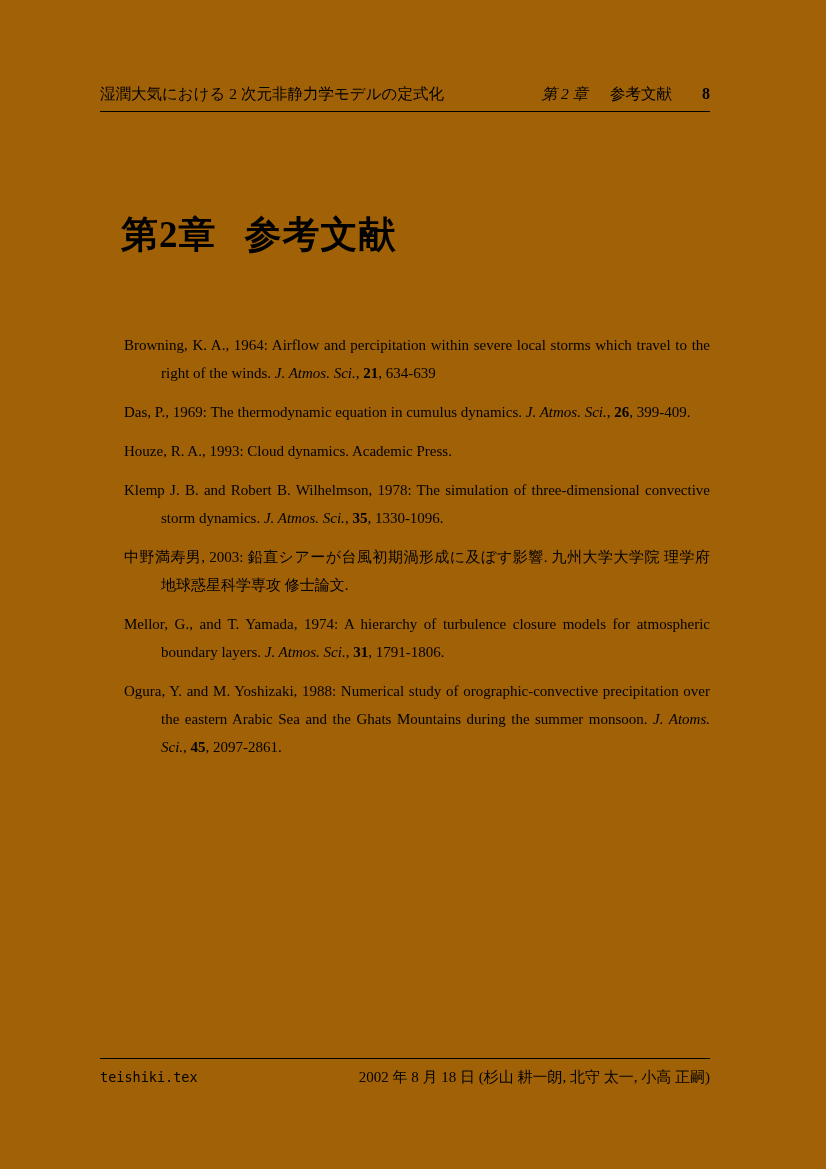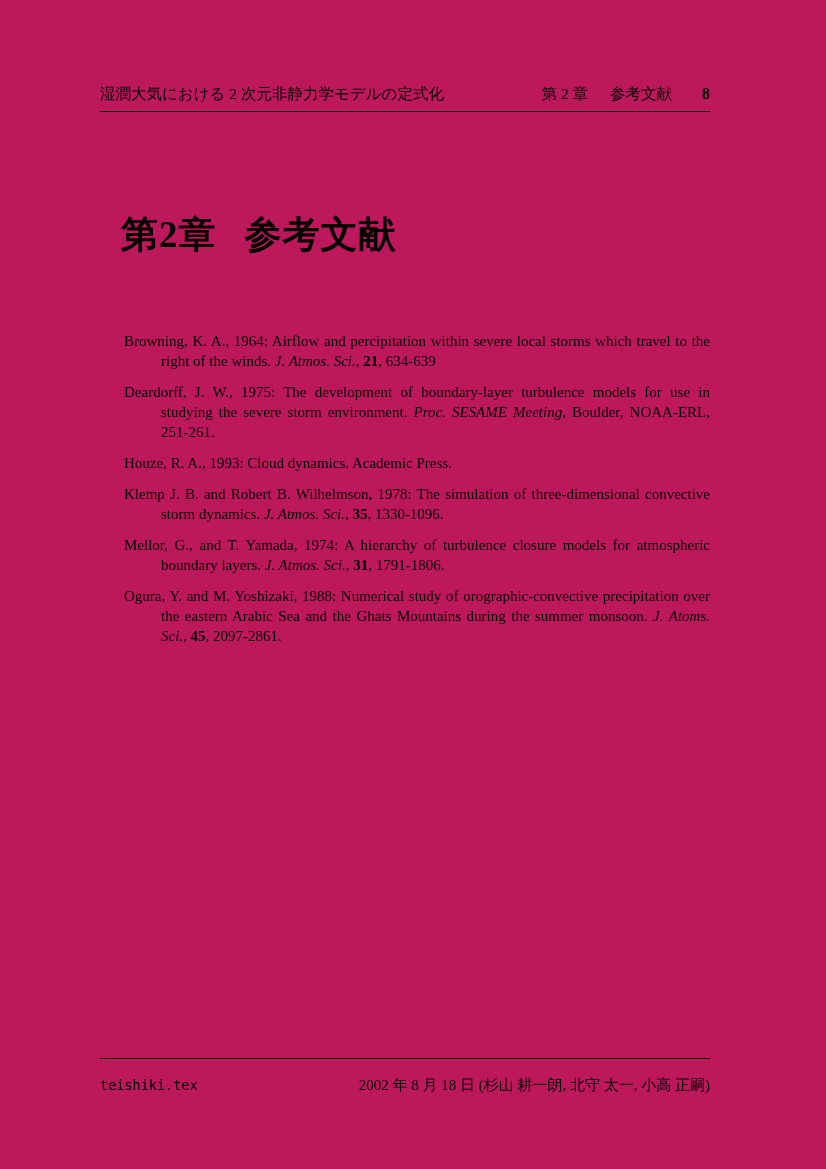--- a/index.html
+++ b/index.html
@@ -5,66 +5,66 @@
   * { margin: 0; padding: 0; box-sizing: border-box; }
   html, body { background: #ffffff; }
   body {
     width: 826px; height: 1169px;
     font-family: "Liberation Serif", "DejaVu Serif", serif;
     color: #000000;
   }
   .page {
     position: relative;
     width: 826px; height: 1169px;
-    background: #be185d;
+    background: #a16207;
     overflow: hidden;
   }
   
   .header {
     position: absolute;
     left: 100px; top: 84px; width: 610px;
     display: flex; align-items: baseline;
     font-size: 15.5px;
     border-bottom: 1px solid #000;
     padding-bottom: 6px;
     white-space: nowrap;
   }
-  .header .chapter-num-h { margin-left: auto; }
+  .header .chapter-num-h { margin-left: auto; font-style: italic; }
   .header .chapter-title-h { margin-left: 22px; }
   .header .pageno { margin-left: 30px; font-weight: bold; font-size: 16px; }
   
   .heading {
     position: absolute;
     left: 121px; top: 210px;
     font-size: 37px; font-weight: bold;
     letter-spacing: 1px;
     white-space: nowrap;
   }
   .heading .num { margin-right: 28px; text-align: center; }
   
   .refs {
     position: absolute;
     left: 100px; top: 331px; width: 610px;
   }
   .ref {
     font-size: 15px;
-    line-height: 20px;
+    line-height: 28px;
     margin-bottom: 11px;
     padding-left: 61px;
     text-indent: -37px;
     text-align: justify;
   }
   .ref .italic { font-style: italic; }
   .ref .bold { font-weight: bold; }
   
   .footer {
     position: absolute;
     left: 100px; top: 1058px; width: 610px;
     border-top: 1px solid #000;
-    padding-top: 17px;
+    padding-top: 9px;
     display: flex; justify-content: space-between; align-items: baseline;
     font-size: 15px;
     white-space: nowrap;
   }
   .footer .filename {
     font-family: "DejaVu Sans Mono", "Liberation Mono", monospace;
     font-size: 13.5px;
   }
 </style>
 </head>
@@ -78,23 +78,24 @@
     <span class="chapter-title-h">参考文献</span>
     <span class="pageno">8</span>
   </div>
 
   <div class="heading">
     <span class="num">第2章</span><span class="ttl">参考文献</span>
   </div>
 
   <div class="refs" id="refs">
       <p class="ref"><span>Browning, K. A., 1964: Airflow and percipitation within severe local storms which travel to the right of the winds. </span><span class="italic">J. Atmos. Sci.</span><span>, </span><span class="bold">21</span><span>, 634-639</span></p>
-      <p class="ref"><span>Deardorff, J. W., 1975: The development of boundary-layer turbulence models for use in studying the severe storm environment. </span><span class="italic">Proc. SESAME Meeting</span><span>, Boulder, NOAA-ERL, 251-261.</span></p>
+      <p class="ref"><span>Das, P., 1969: The thermodynamic equation in cumulus dynamics. </span><span class="italic">J. Atmos. Sci.</span><span>, </span><span class="bold">26</span><span>, 399-409.</span></p>
       <p class="ref"><span>Houze, R. A., 1993: Cloud dynamics. Academic Press.</span></p>
       <p class="ref"><span>Klemp J. B. and Robert B. Wilhelmson, 1978: The simulation of three-dimensional convective storm dynamics. </span><span class="italic">J. Atmos. Sci.</span><span>, </span><span class="bold">35</span><span>, 1330-1096.</span></p>
+      <p class="ref"><span>中野満寿男, 2003: 鉛直シアーが台風初期渦形成に及ぼす影響. 九州大学大学院 理学府 地球惑星科学専攻 修士論文.</span></p>
       <p class="ref"><span>Mellor, G., and T. Yamada, 1974: A hierarchy of turbulence closure models for atmospheric boundary layers. </span><span class="italic">J. Atmos. Sci.</span><span>, </span><span class="bold">31</span><span>, 1791-1806.</span></p>
       <p class="ref"><span>Ogura, Y. and M. Yoshizaki, 1988: Numerical study of orographic-convective precipitation over the eastern Arabic Sea and the Ghats Mountains during the summer monsoon. </span><span class="italic">J. Atoms. Sci.</span><span>, </span><span class="bold">45</span><span>, 2097-2861.</span></p>
     </div>
 
   <div class="footer">
     <span class="filename">teishiki.tex</span>
     <span class="date-authors">2002 年 8 月 18 日 (杉山 耕一朗, 北守 太一, 小高 正嗣)</span>
   </div>
 
 </div>

